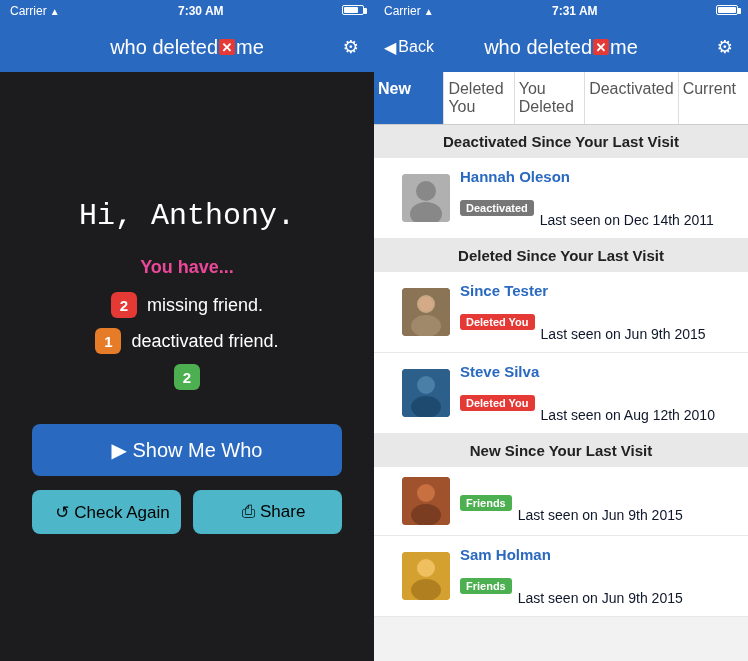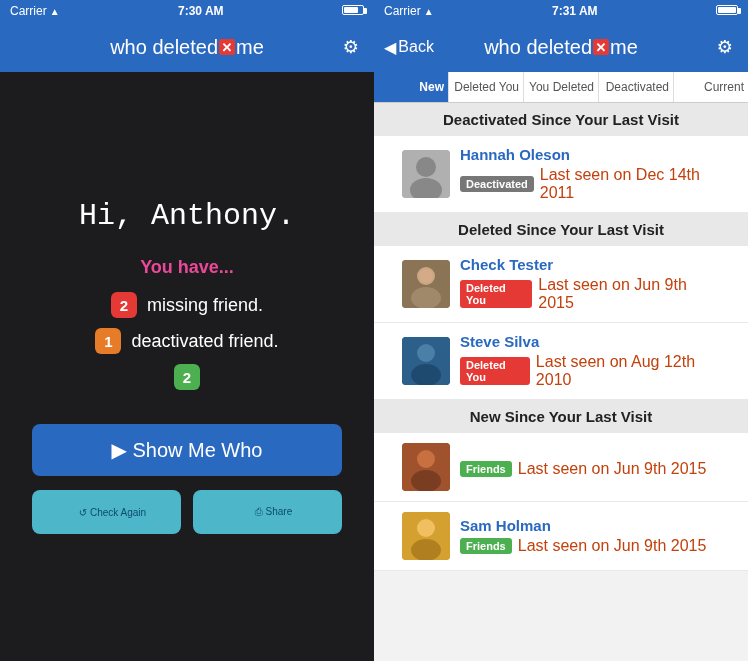--- a/index.html
+++ b/index.html
@@ -142,25 +142,25 @@
 
     .bottom-buttons {
       display: flex;
       gap: 12px;
       width: 310px;
     }
 
     .bottom-btn {
       flex: 1;
       background: #4db6c8;
-      color: #0c4a6e;
+      color: #000000;
       border: none;
       border-radius: 8px;
       height: 44px;
-      font-size: 10px;
+      font-size: 17px;
       cursor: pointer;
       display: flex;
       align-items: center;
       justify-content: center;
       gap: 6px;
       padding-left: 12px;
     }
 
     
     .right-panel {
@@ -205,22 +205,22 @@
     .gear-right { position: absolute; right: 15px; color: white; font-size: 18px; }
 
     .tabs-bar {
       display: flex;
       background: white;
       border-bottom: 1px solid #ccc;
     }
     .tab {
       flex: 1;
       padding: 8px 4px;
-      text-align: right;
-      font-size: 12px;
+      text-align: left;
+      font-size: 16px;
       color: #555;
       cursor: pointer;
       border-right: 1px solid #ddd;
     }
     .tab:last-child { border-right: none; }
     .tab.active {
       background: #2a69c0;
       color: white;
       font-weight: 600;
     }
@@ -261,21 +261,21 @@
     .person-meta { display: flex; align-items: center; gap: 6px; margin-top: 3px; }
 
     .tag {
       font-size: 11px; font-weight: bold; color: white;
       padding: 2px 6px; border-radius: 3px;
     }
     .tag-deactivated { background: #777; }
     .tag-deleted { background: #e53935; }
     .tag-friends { background: #4caf50; }
 
-    .last-seen { font-size: 16px; color: #c2410c; }
+    .last-seen { font-size: 14px; color: #0f172a; margin-top: 24px; }
 
     .avatar-tony {
       background: #8b7355;
     }
     .avatar-steve {
       background: #2c5f8a;
     }
     .avatar-alex {
       background: #a0522d;
     }
@@ -409,21 +409,21 @@
     <div class="person-row">
       <div class="avatar-placeholder avatar-tony">
         <svg viewBox="0 0 48 48" xmlns="http://www.w3.org/2000/svg">
           <rect width="48" height="48" fill="#8b7355"></rect>
           <circle cx="24" cy="16" r="9" fill="#c8a882"></circle>
           <ellipse cx="24" cy="38" rx="15" ry="11" fill="#a0896a"></ellipse>
           <circle cx="24" cy="16" r="7" fill="#d4aa88"></circle>
         </svg>
       </div>
       <div class="person-info">
-        <div class="person-name">Check Tester</div>
+        <div class="person-name">Since Tester</div>
         <div class="person-meta">
           <span class="tag tag-deleted">Deleted You</span>
           <span class="last-seen">Last seen on Jun 9th 2015</span>
         </div>
       </div>
     </div>
 
     <div class="person-row">
       <div class="avatar-placeholder avatar-steve">
         <svg viewBox="0 0 48 48" xmlns="http://www.w3.org/2000/svg">

